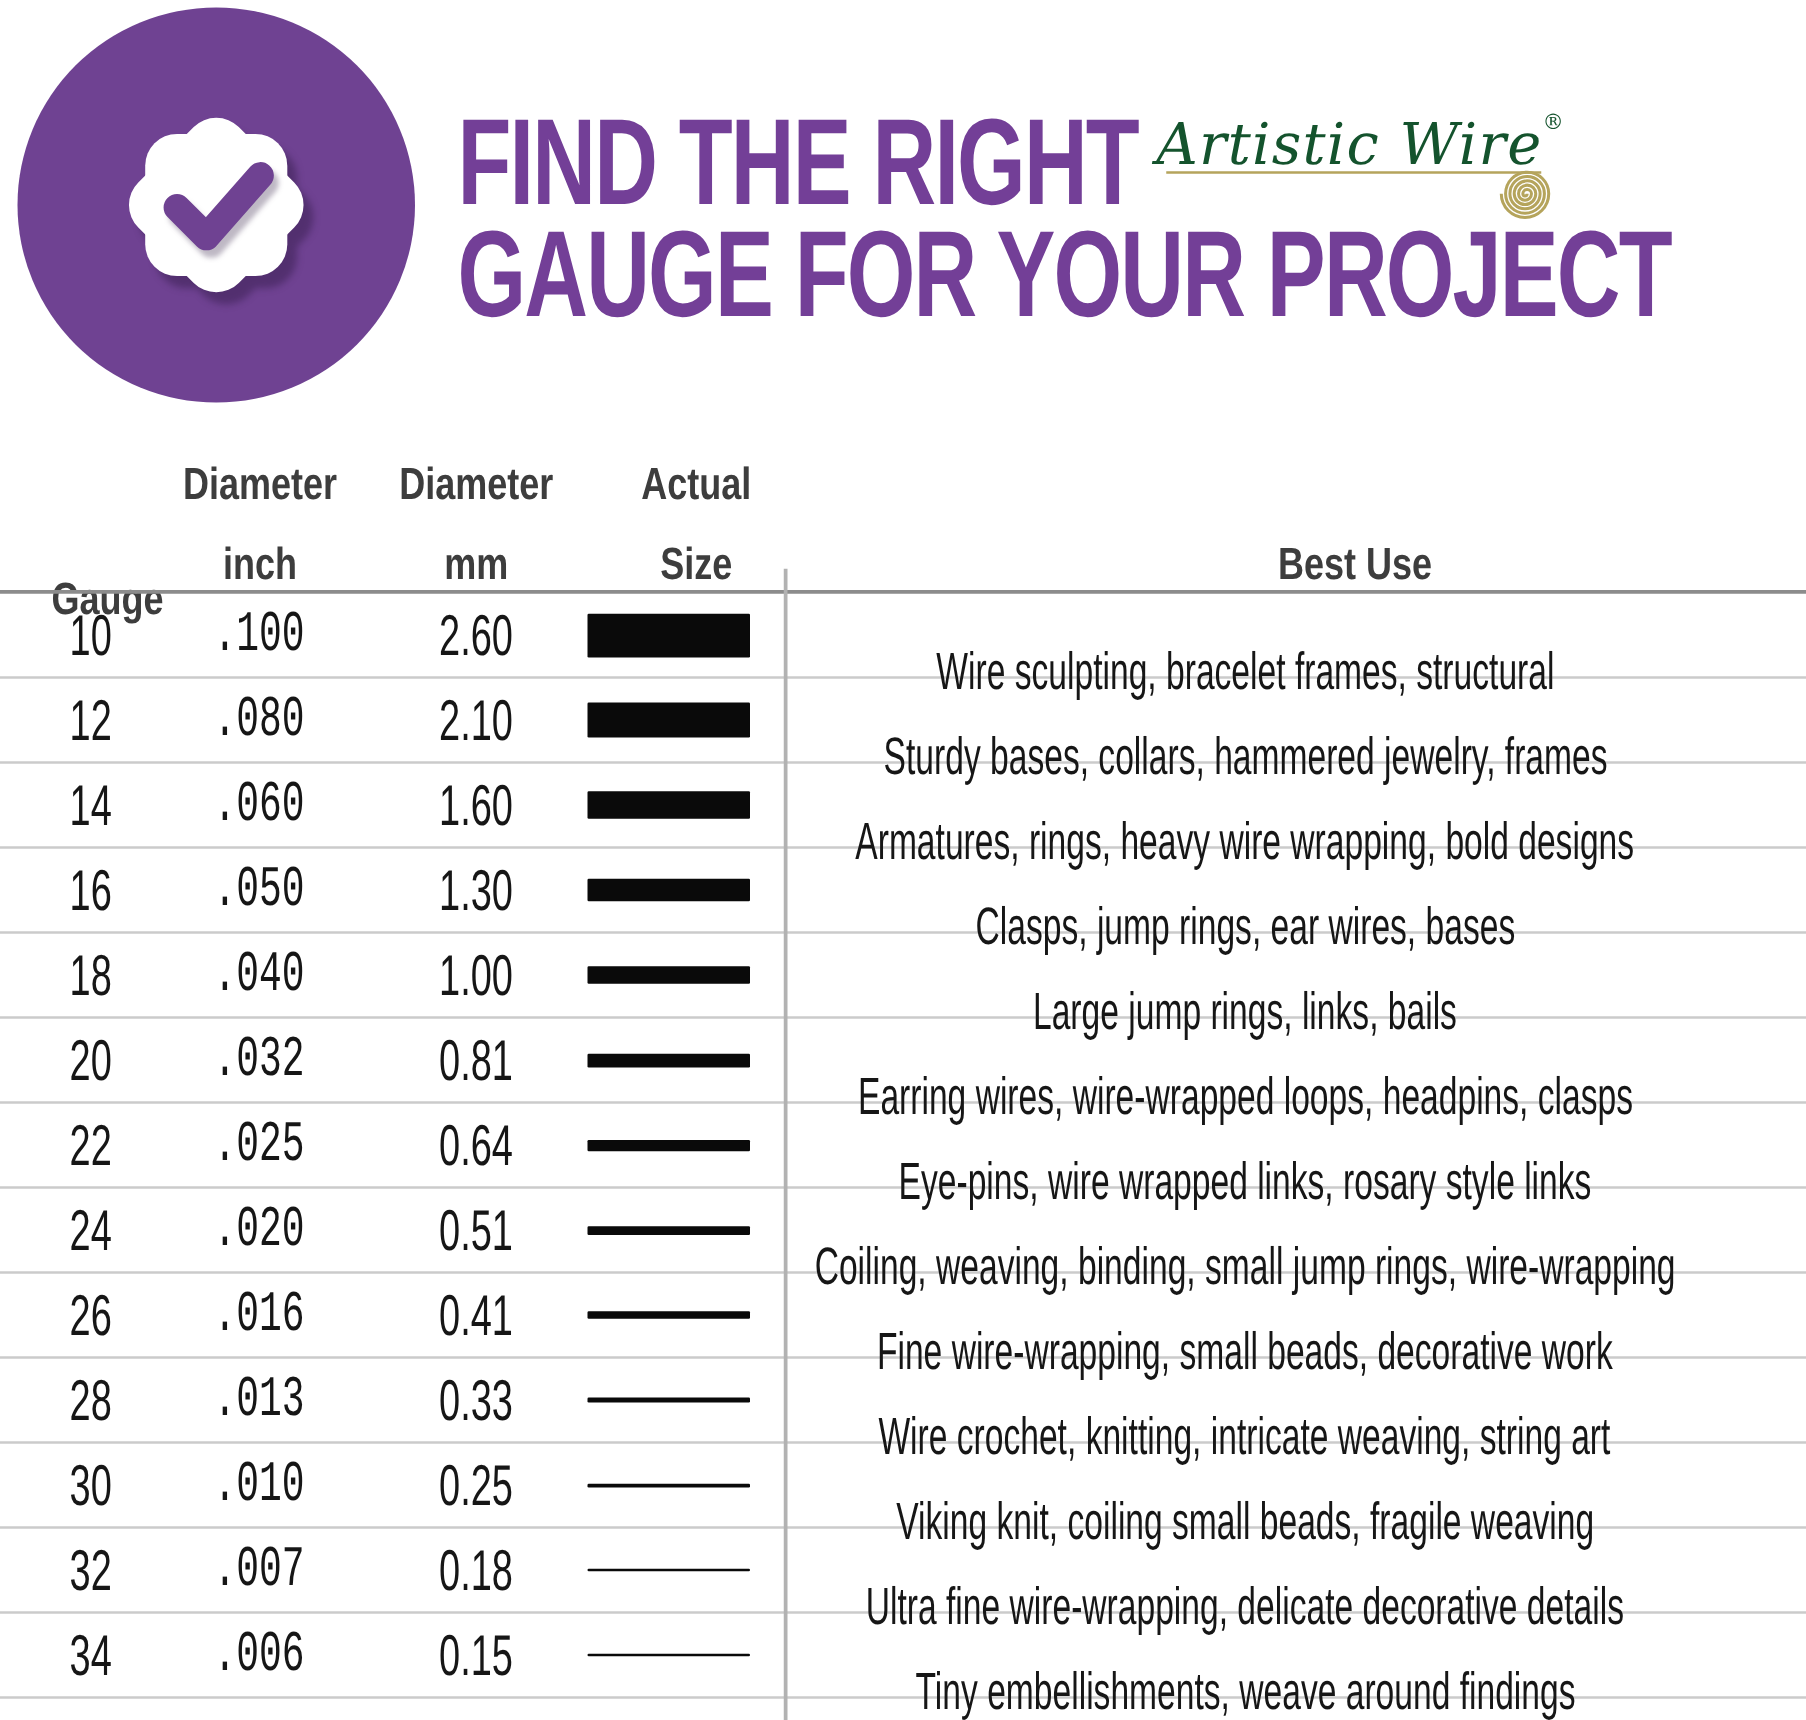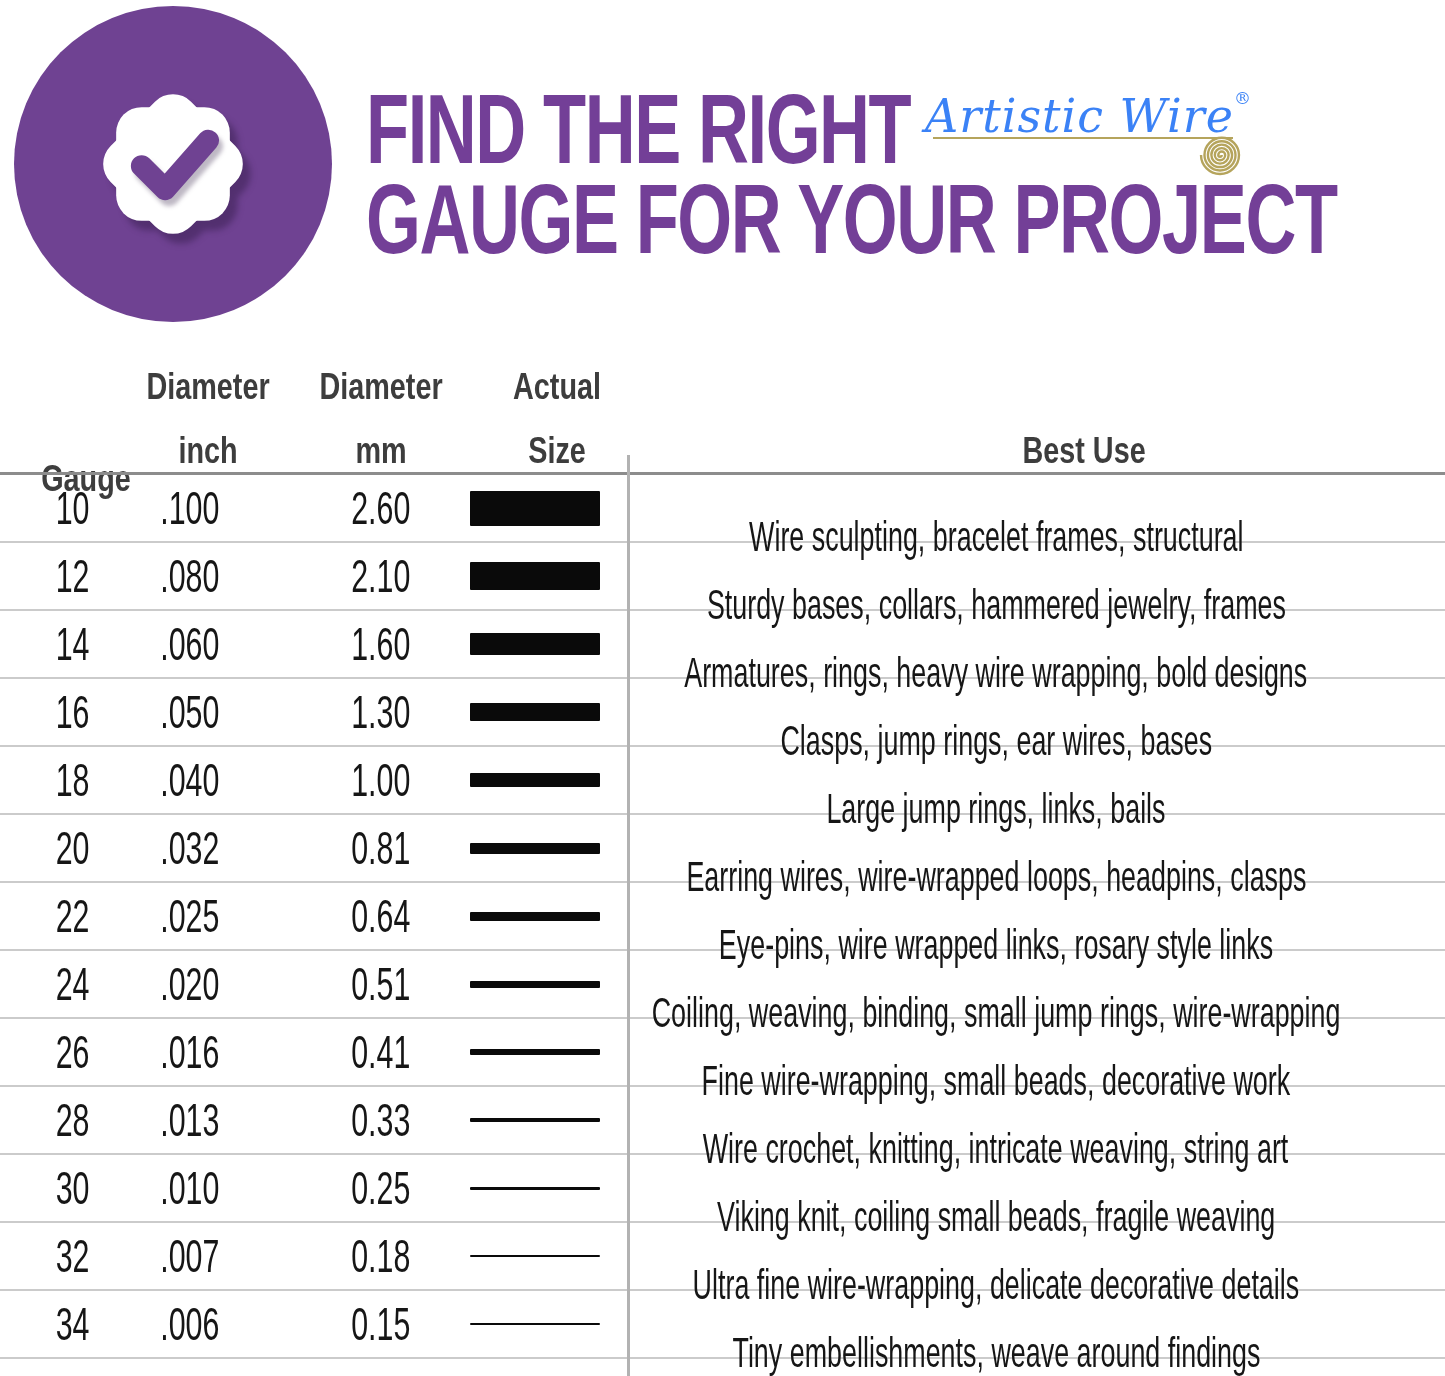--- a/index.html
+++ b/index.html
@@ -19,21 +19,21 @@
     display:block;font-weight:700;font-size:98px;line-height:90px;
     color:#733f97;letter-spacing:-2px;white-space:nowrap;
     transform:scaleX(0.72);transform-origin:left top;
   }
   .brand{
     position:absolute;left:925px;top:88px;width:330px;height:120px;
   }
   .brand-text{
     position:absolute;left:0;top:0;
     font-family:"DejaVu Serif",serif;font-style:italic;
-    font-size:46px;color:#3b82f6;white-space:nowrap;letter-spacing:1px;
+    font-size:46px;color:#14532d;white-space:nowrap;letter-spacing:1px;
   }
   .brand-reg{font-size:17px;vertical-align:28px;font-style:normal;}
   .brand-rule{
     position:absolute;left:8px;top:49px;width:300px;height:2px;background:#b5a45c;
   }
   .brand-spiral{position:absolute;left:272px;top:44px;width:46px;height:46px;}
   
   .thead-cell{
     position:absolute;height:42px;display:flex;align-items:flex-end;justify-content:center;
   }
@@ -46,21 +46,21 @@
   }
   .rows{position:absolute;left:0;top:475px;width:1445px;}
   .row{
     position:relative;height:66px;border-bottom:2px solid #cbcbcb;
   }
   .cell{
     position:absolute;top:0;height:100%;
     display:flex;align-items:center;justify-content:center;
   }
   .c-gauge{left:0;width:145px;}
-  .c-inch{left:112px;width:155px;}
+  .c-inch{left:130px;width:155px;font-family:Liberation Mono, monospace;}
   .c-mm{left:300px;width:162px;text-align:center;}
   .c-bar{left:470px;width:130px;}
   .c-use{left:636px;width:720px;margin-top:29px;}
   .num{
     font-size:46px;color:#161616;white-space:nowrap;
     transform:scaleX(0.66);transform-origin:center;
   }
   .use-text{
     font-size:42px;color:#161616;white-space:nowrap;
     transform:scaleX(0.64);transform-origin:center;

